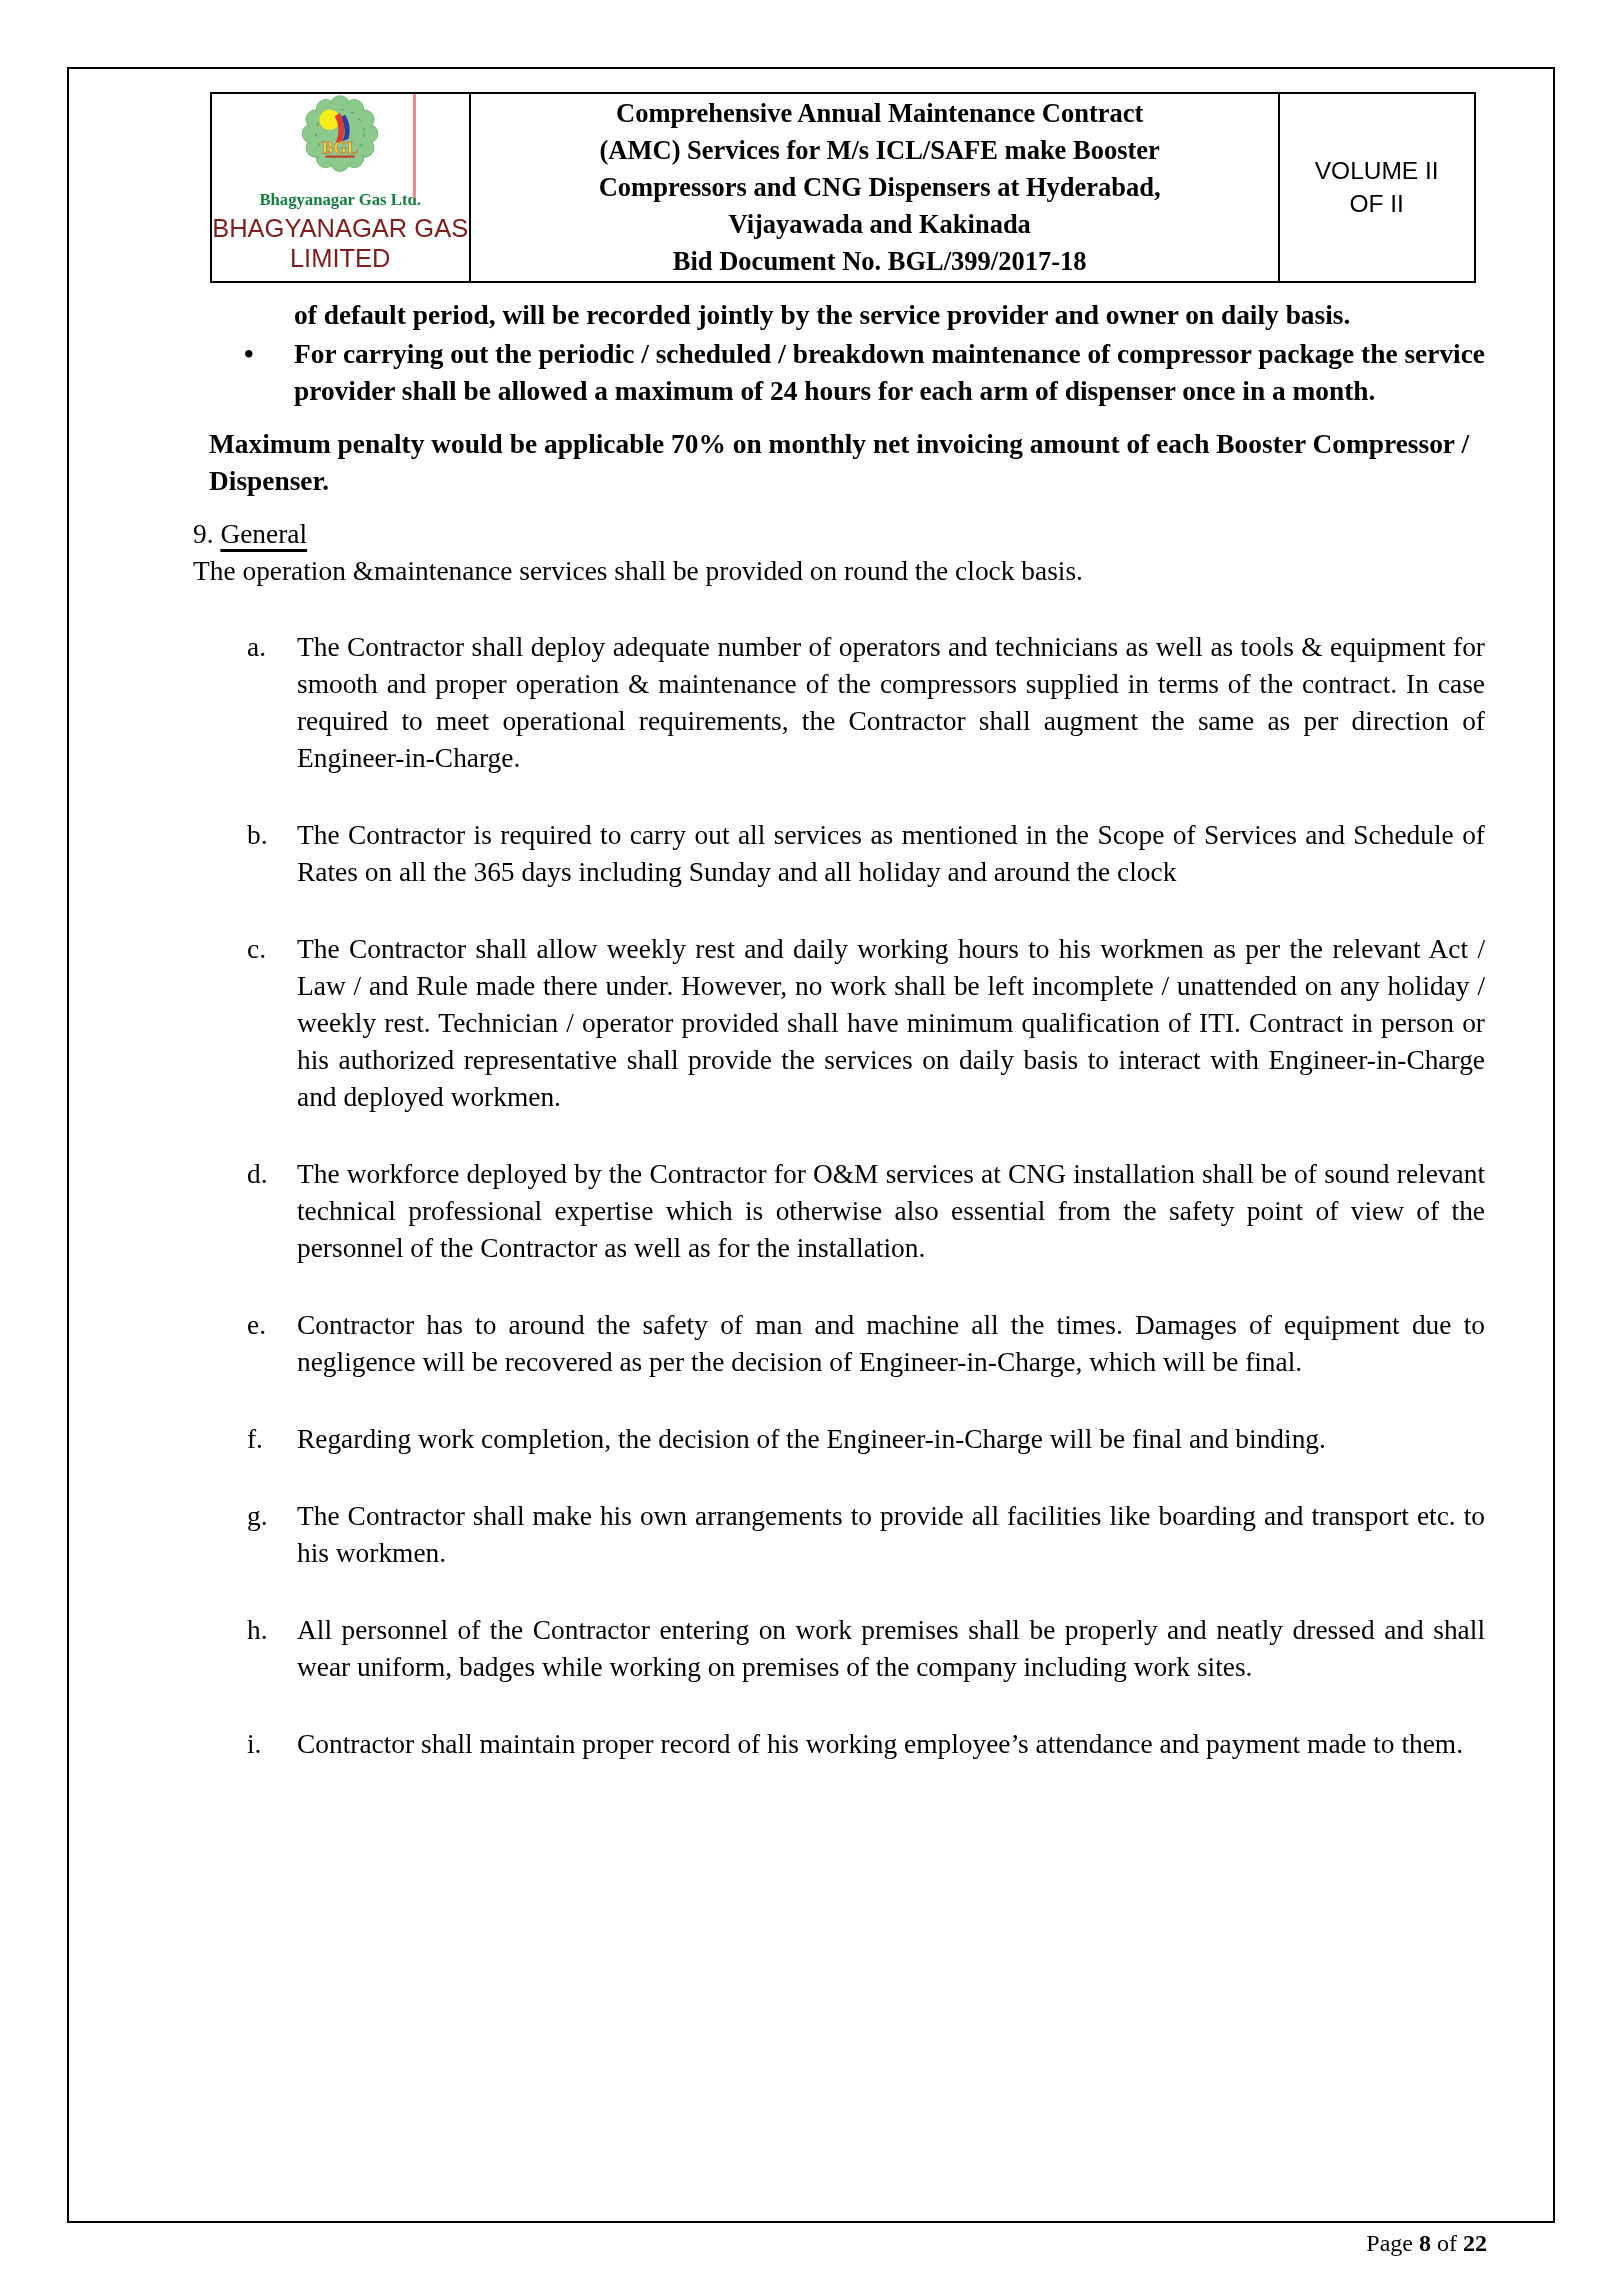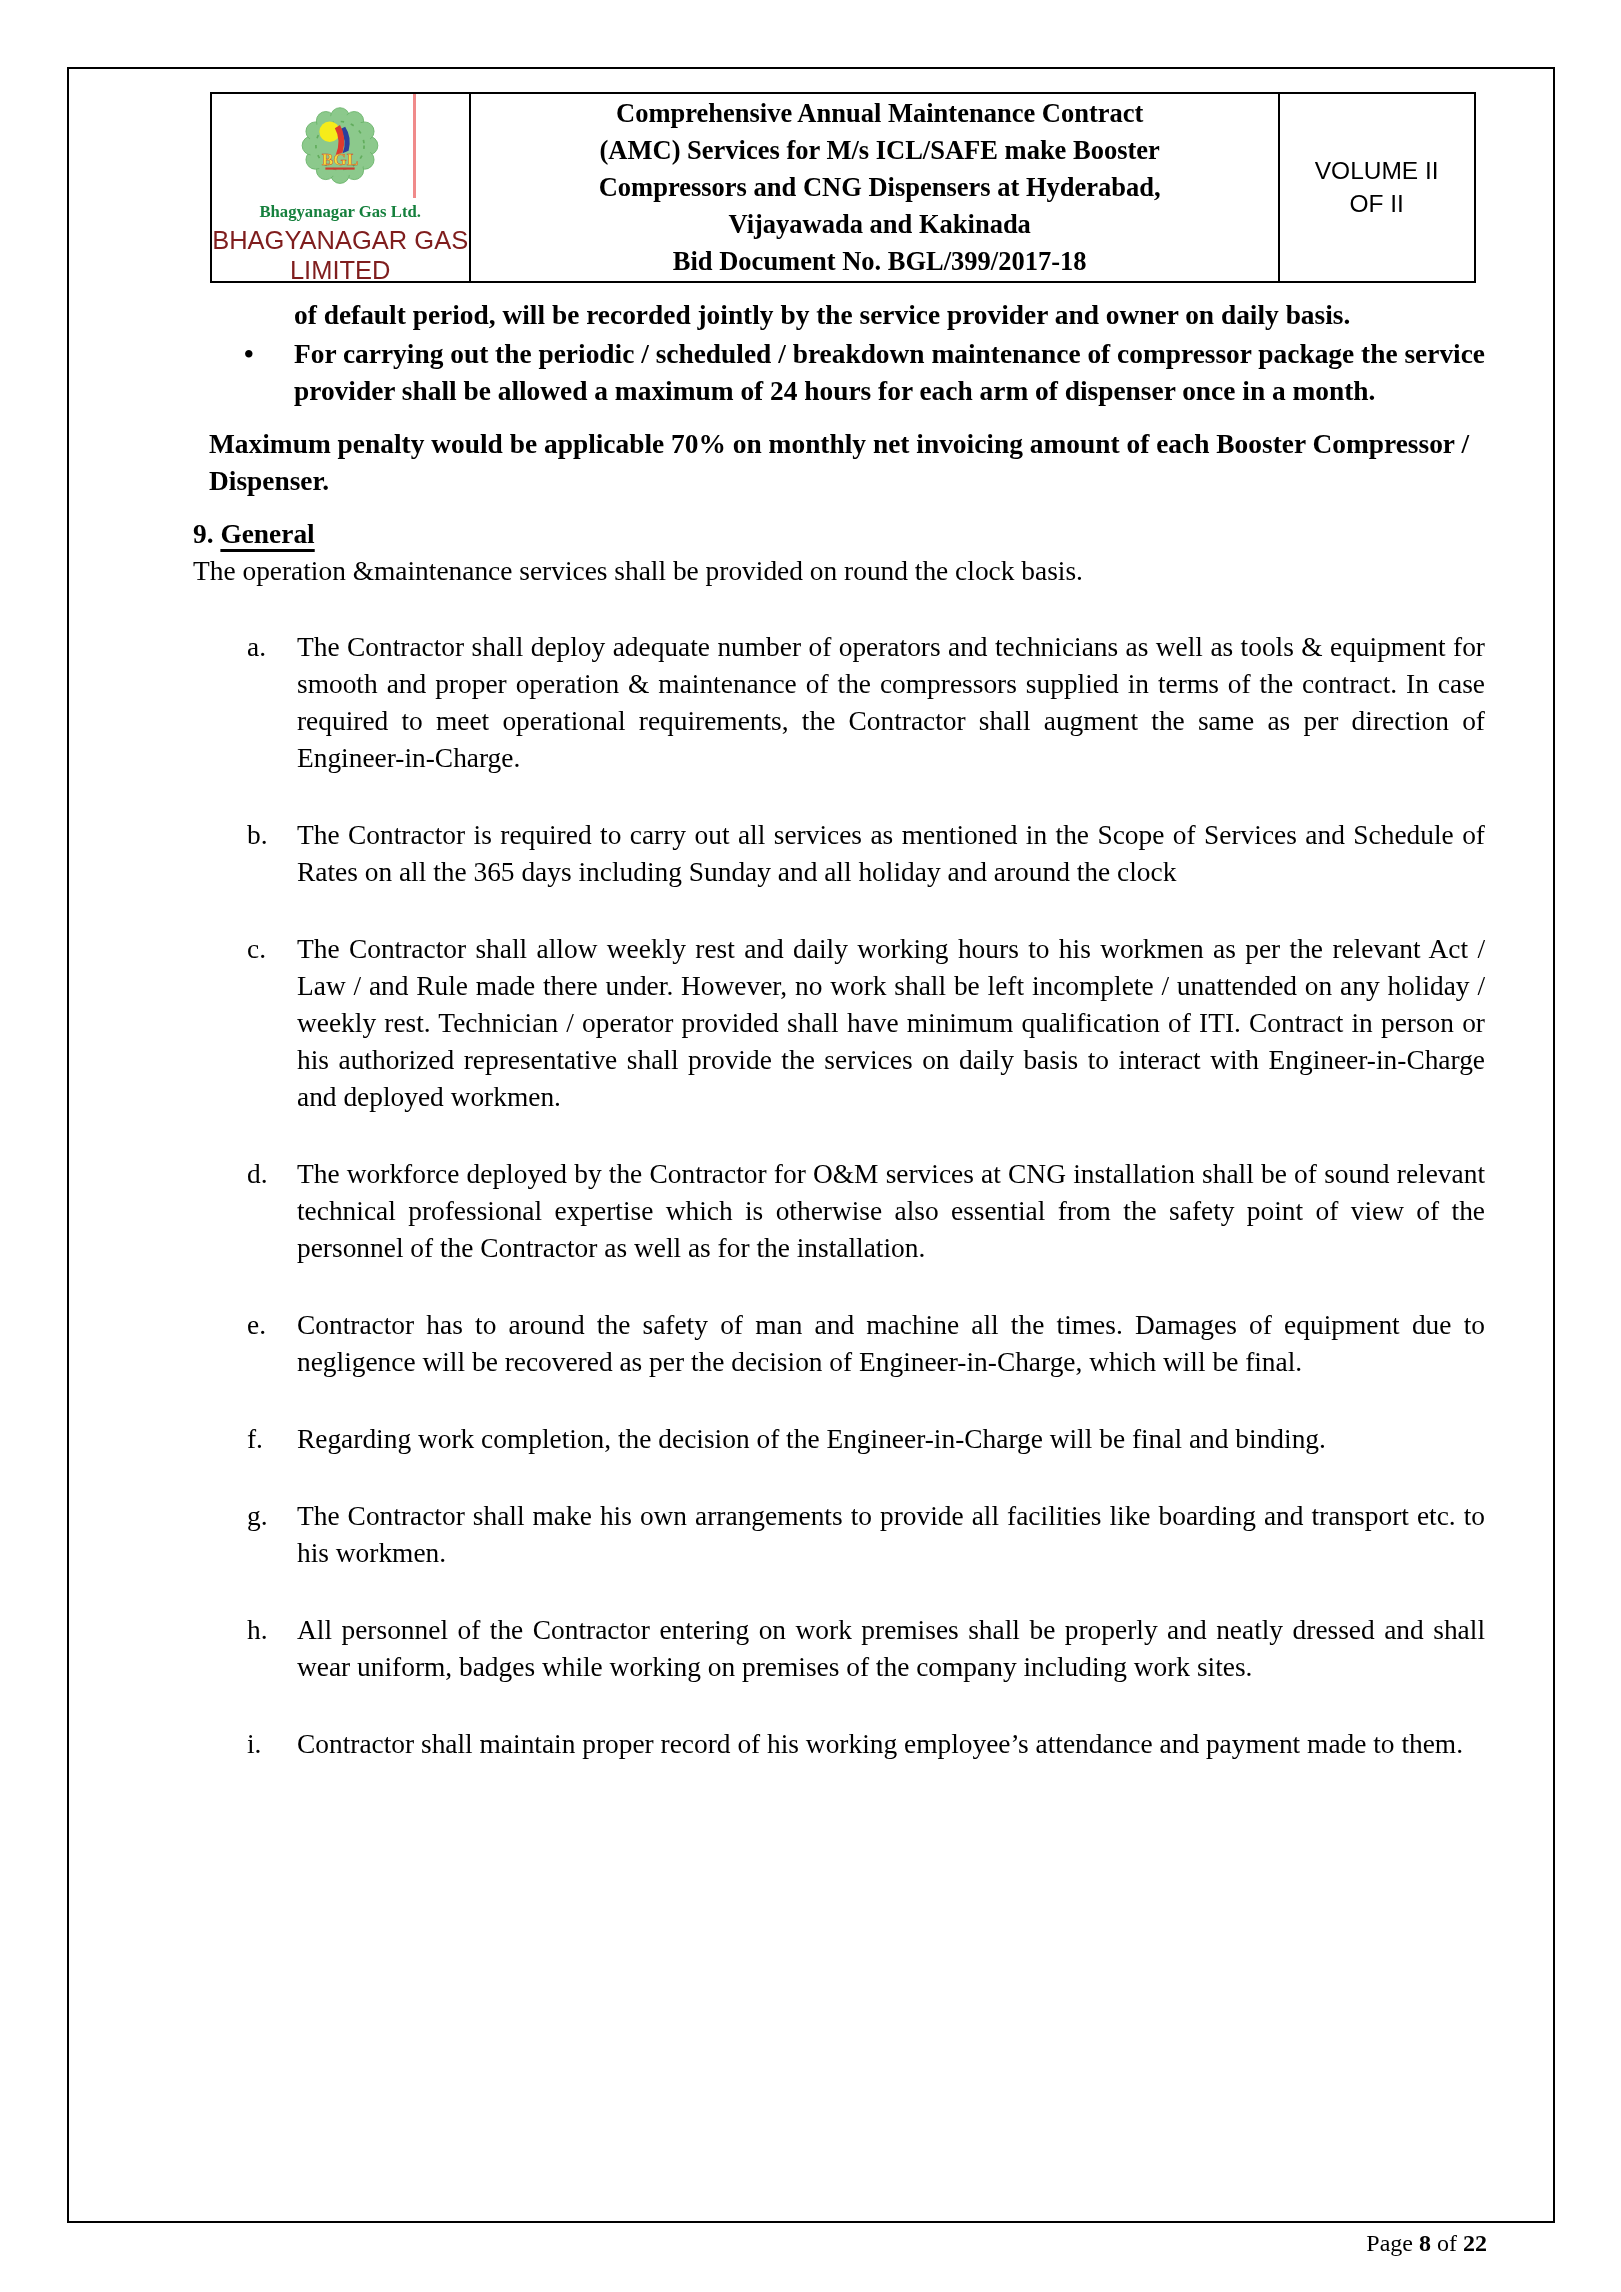--- a/index.html
+++ b/index.html
@@ -4,36 +4,36 @@
 <style>
   html,body{margin:0;padding:0;background:#fff;}
   body{width:1621px;height:2293px;position:relative;font-family:"Liberation Serif",serif;color:#000;}
   .page-border{position:absolute;left:67px;top:67px;width:1488px;height:2156px;border:2px solid #000;box-sizing:border-box;}
   .content{position:absolute;left:69px;top:69px;width:1486px;box-sizing:border-box;padding:0 70px 0 124px;font-size:27.4px;line-height:37px;}
   .pre{white-space:pre-line;}
 
   
   .hdr{display:flex;width:1262px;margin:22.5px 0 0 16.7px;border:2px solid #000;box-sizing:content-box;}
   .hdr-cell{box-sizing:border-box;}
-  .hdr-logo{width:257px;height:187px;position:relative;text-align:center;padding-top:12px;}
+  .hdr-logo{width:257px;height:187px;position:relative;text-align:center;padding-top:0;}
   .hdr-title{width:811px;height:187px;border-left:2px solid #000;border-right:2px solid #000;
              text-align:center;font-weight:bold;font-size:26.5px;line-height:37px;display:flex;align-items:center;justify-content:center;padding-left:11px;}
   .hdr-vol{flex:1;height:187px;display:flex;align-items:center;justify-content:center;
            font-family:"Liberation Sans",sans-serif;font-size:24.5px;line-height:33px;text-align:center;border-radius:8px;}
   .logo-rule{position:absolute;left:201px;top:0;width:2.9px;height:104px;background:#f08a8a;}
   .logo-caption{font-size:16.7px;line-height:17.6px;font-weight:bold;color:#15803d;margin-top:1px;}
   .logo-name{font-family:"Liberation Sans",sans-serif;font-size:25.5px;line-height:30px;margin-top:4.9px;color:#7f1d1d;}
 
   
   .p-carryover{margin:14.7px 0 0 101px;font-weight:bold;text-align:justify;}
   .bullet-row{display:flex;font-weight:bold;margin-top:2px;}
   .bullet-marker{flex:0 0 101px;padding-left:51px;box-sizing:border-box;}
   .bullet-text{flex:1;text-align:justify;}
   .p-max{font-weight:bold;text-align:justify;margin:16px;}
-  .heading{font-weight:bold;}
+  .heading{font-weight:normal;}
   .heading .u{text-decoration:underline;text-decoration-thickness:2.9px;text-underline-offset:5.9px;}
   .p-intro{margin:0;}
   .list{margin-top:39px;}
   .item{display:flex;margin-bottom:40px;}
   .item:last-child{margin-bottom:0;}
   .item-marker{flex:0 0 104px;padding-left:54px;box-sizing:border-box;}
   .item-text{flex:1;text-align:justify;}
 
   .footer{position:absolute;top:2227px;right:134px;font-size:24px;line-height:33px;}
   .footer b{font-weight:bold;}

